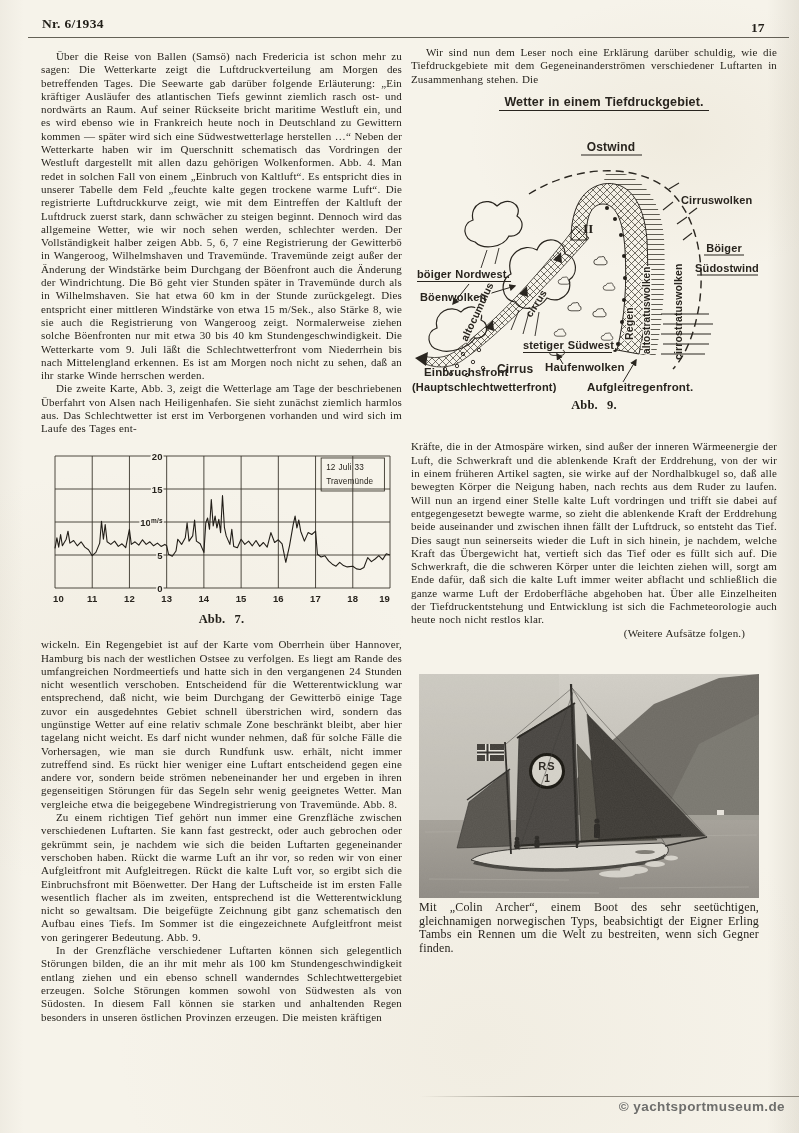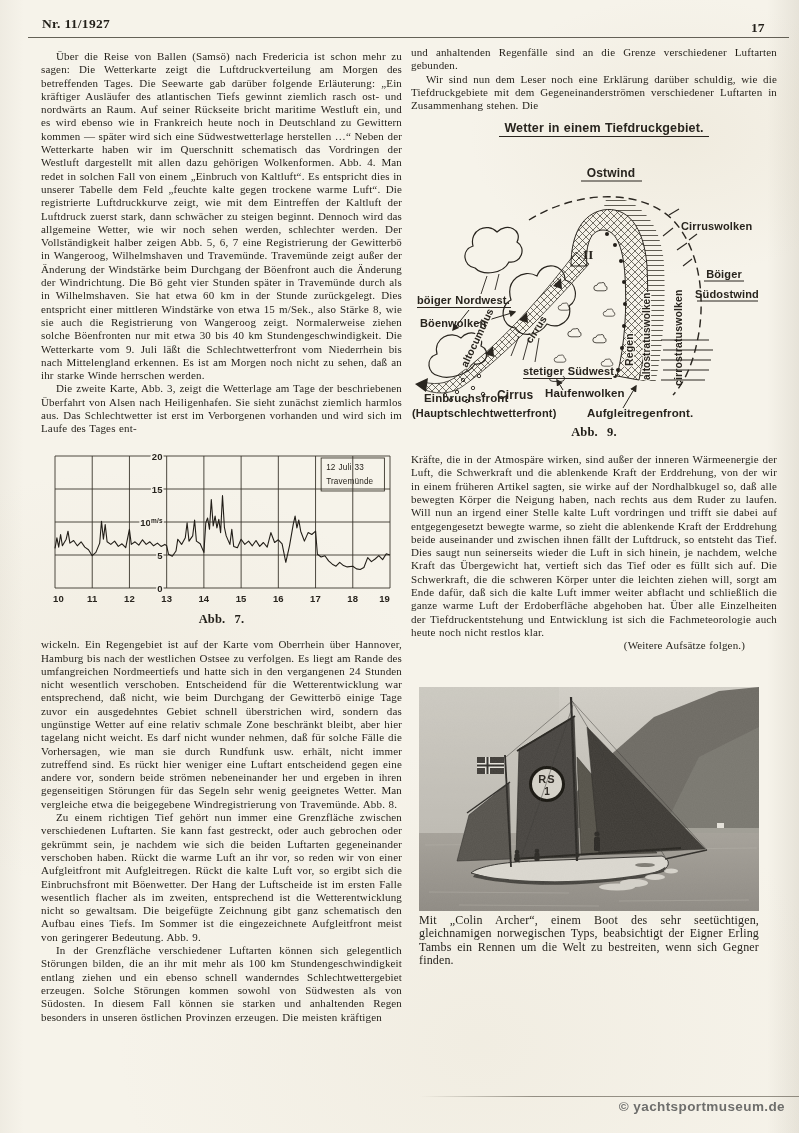--- a/index.html
+++ b/index.html
@@ -17,37 +17,37 @@
   .hdr-page{position:absolute;left:751px;top:20px;font-weight:bold;font-size:13.5px;}
   .hdr-rule{position:absolute;left:28px;top:37px;width:761px;height:1px;background:#4a463c;opacity:.85;}
   .col{position:absolute;font-size:11px;line-height:13.3px;text-align:justify;letter-spacing:.15px;word-spacing:.6px;}
   .col-left{left:41px;top:50px;width:361px;}
   .col-right{left:411px;top:46px;width:366px;}
   .col p{margin:0;}
   .ind{text-indent:15px;}
   .note{text-align:right;padding-right:32px;}
   .figure{margin:14px 0 12px;}
   .figcaption{font-weight:bold;text-align:center;font-size:12.5px;word-spacing:6px;margin-top:2px;}
-  .fig9{margin:6px 0 14px;}
+  .fig9{margin:6px 0 28px;}
   .photo-wrap{margin-top:34px;margin-left:8px;width:340px;}
   .photo-caption{margin-top:8px;font-size:12px;line-height:13.5px;text-align:justify;word-spacing:1.6px;}
   .watermark{position:absolute;left:563px;top:1099px;width:222px;text-align:right;
     font-family:Liberation Sans, sans-serif;font-weight:bold;font-size:13.5px;color:#6e6e6c;letter-spacing:.4px;}
   .scan-line{position:absolute;left:420px;top:1096px;width:379px;height:1px;
     background:linear-gradient(to right, rgba(70,64,52,0), rgba(70,64,52,.55) 30%, rgba(70,64,52,.55));}
   svg text{font-family:"Liberation Sans",sans-serif;fill:#28241e;}
   .dg-bold{font-weight:bold;}
   .serif-txt{font-family:"Liberation Serif",serif;}
 </style>
 </head>
 <body>
 
 <div class="page">
 
-  <div class="hdr-issue">Nr. 11/1927</div>
+  <div class="hdr-issue">Nr. 6/1934</div>
   <div class="hdr-page">17</div>
   <div class="hdr-rule"></div>
 
   <div class="col col-left">
     <p class="ind">Über die Reise von Ballen (Samsö) nach Fredericia ist schon mehr zu sagen: Die Wetterkarte zeigt die Luftdruckverteilung am Morgen des betreffenden Tages. Die Seewarte gab darüber folgende Erläuterung: „Ein kräftiger Ausläufer des atlantischen Tiefs gewinnt ziemlich rasch ost- und nordwärts an Raum. Auf seiner Rückseite bricht maritime Westluft ein, und es wird ebenso wie in Frankreich heute noch in Deutschland zu Gewittern kommen — später wird sich eine Südwestwetterlage herstellen …“ Neben der Wetterkarte haben wir im Querschnitt schematisch das Vordringen der Westluft dargestellt mit allen dazu gehörigen Wolkenformen. Abb. 4. Man redet in solchen Fall von einem „Einbruch von Kaltluft“. Es entspricht dies in unserer Tabelle dem Feld „feuchte kalte gegen trockene warme Luft“. Die registrierte Luftdruckkurve zeigt, wie mit dem Eintreffen der Kaltluft der Luftdruck zuerst stark, dann schwächer zu steigen beginnt. Dennoch wird das allgemeine Wetter, wie wir noch sehen werden, schlechter werden. Der Vollständigkeit halber zeigen Abb. 5, 6, 7 eine Registrierung der Gewitterbö in Wangeroog, Wilhelmshaven und Travemünde. Travemünde zeigt außer der Änderung der Windstärke beim Durchgang der Böenfront auch die Änderung der Windrichtung. Die Bö geht vier Stunden später in Travemünde durch als in Wilhelmshaven. Sie hat etwa 60 km in der Stunde zurückgelegt. Dies entspricht einer mittleren Windstärke von etwa 15 m/Sek., also Stärke 8, wie sie auch die Registrierung von Wangeroog zeigt. Normalerweise ziehen solche Böenfronten nur mit etwa 30 bis 40 km Stundengeschwindigkeit. Die Wetterkarte vom 9. Juli läßt die Schlechtwetterfront vom Niederrhein bis nach Mittelengland erkennen. Es ist am Morgen noch nicht zu sehen, daß an ihr starke Winde herrschen werden.</p>
     <p class="ind">Die zweite Karte, Abb. 3, zeigt die Wetterlage am Tage der beschriebenen Überfahrt von Alsen nach Heiligenhafen. Sie sieht zunächst ziemlich harmlos aus. Das Schlechtwetter ist erst im Verborgenen vorhanden und wird sich im Laufe des Tages ent-</p>
 
     <div class="figure">
       <svg id="wind-chart" width="362" height="158" viewBox="0 0 362 158">
           <g stroke="#3a362c" stroke-width="0.9">
@@ -89,21 +89,20 @@
         </svg>
       <div class="figcaption">Abb. 7.</div>
     </div>
 
     <p>wickeln. Ein Regengebiet ist auf der Karte vom Oberrhein über Hannover, Hamburg bis nach der westlichen Ostsee zu verfolgen. Es liegt am Rande des umfangreichen Nordmeertiefs und hatte sich in den vergangenen 24 Stunden nicht wesentlich verschoben. Entscheidend für die Wetterentwicklung war entsprechend, daß nicht, wie beim Durchgang der Gewitterbö einige Tage zuvor ein ausgedehntes Gebiet schnell überstrichen wird, sondern das ungünstige Wetter auf eine relativ schmale Zone beschränkt bleibt, aber hier tagelang nicht weicht. Es darf nicht wunder nehmen, daß für solche Fälle die Vorhersagen, wie man sie durch Rundfunk usw. erhält, nicht immer zutreffend sind. Es rückt hier weniger eine Luftart entscheidend gegen eine andere vor, sondern beide strömen nebeneinander her und ergeben in ihren gegenseitigen Störungen für das Segeln sehr wenig geeignetes Wetter. Man vergleiche etwa die beigegebene Windregistrierung von Travemünde. Abb. 8.</p>
     <p class="ind">Zu einem richtigen Tief gehört nun immer eine Grenzfläche zwischen verschiedenen Luftarten. Sie kann fast gestreckt, oder auch gebrochen oder gekrümmt sein, je nachdem wie sich die beiden Luftarten gegeneinander verschoben haben. Rückt die warme Luft an ihr vor, so reden wir von einer Aufgleitfront mit Aufgleitregen. Rückt die kalte Luft vor, so ergibt sich die Einbruchsfront mit Böenwetter. Der Hang der Luftscheide ist im ersten Falle wesentlich flacher als im zweiten, entsprechend ist die Wetterentwicklung nicht so gewaltsam. Die beigefügte Zeichnung gibt ganz schematisch den Aufbau eines Tiefs. Im Sommer ist die eingezeichnete Aufgleitfront meist von geringerer Bedeutung. Abb. 9.</p>
     <p class="ind">In der Grenzfläche verschiedener Luftarten können sich gelegentlich Störungen bilden, die an ihr mit mehr als 100 km Stundengeschwindigkeit entlang ziehen und ein ebenso schnell wanderndes Schlechtwettergebiet erzeugen. Solche Störungen kommen sowohl von Südwesten als von Südosten. In diesem Fall können sie starken und anhaltenden Regen besonders in unseren östlichen Provinzen erzeugen. Die meisten kräftigen</p>
   </div>
 
   <div class="col col-right">
-    <p>und anhaltenden Regenfälle sind an die Grenze verschiedener Luftarten gebunden.</p>
     <p class="ind">Wir sind nun dem Leser noch eine Erklärung darüber schuldig, wie die Tiefdruckgebiete mit dem Gegeneinanderströmen verschiedener Luftarten in Zusammenhang stehen. Die</p>
 
     <div class="fig9">
       <svg width="366" height="302" viewBox="0 0 366 302">
         <defs>
           <pattern id="xh" width="7" height="7" patternUnits="userSpaceOnUse">
             <path d="M0,0 L7,7 M7,0 L0,7" stroke="#3a362c" stroke-width="0.7"></path>
           </pattern>
           <pattern id="hh" width="7" height="5" patternUnits="userSpaceOnUse">
             <line x1="0" y1="2.5" x2="7" y2="2.5" stroke="#3a362c" stroke-width="0.8"></line>

